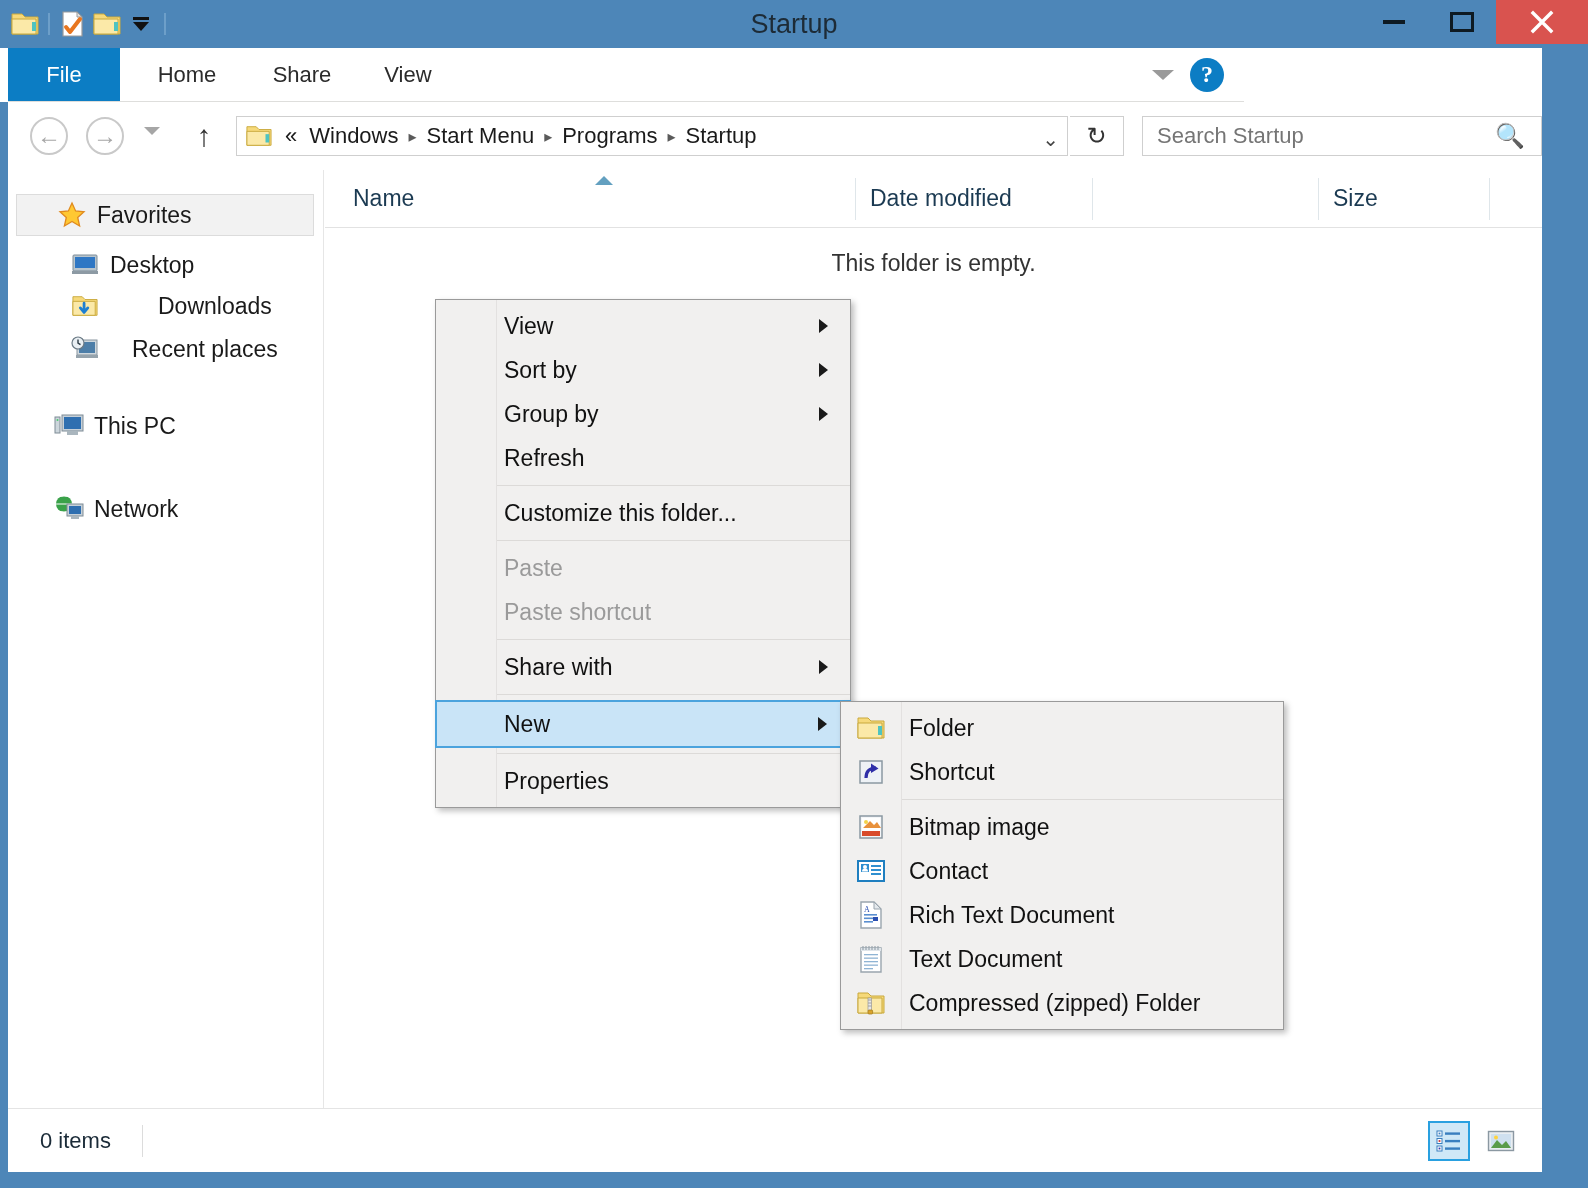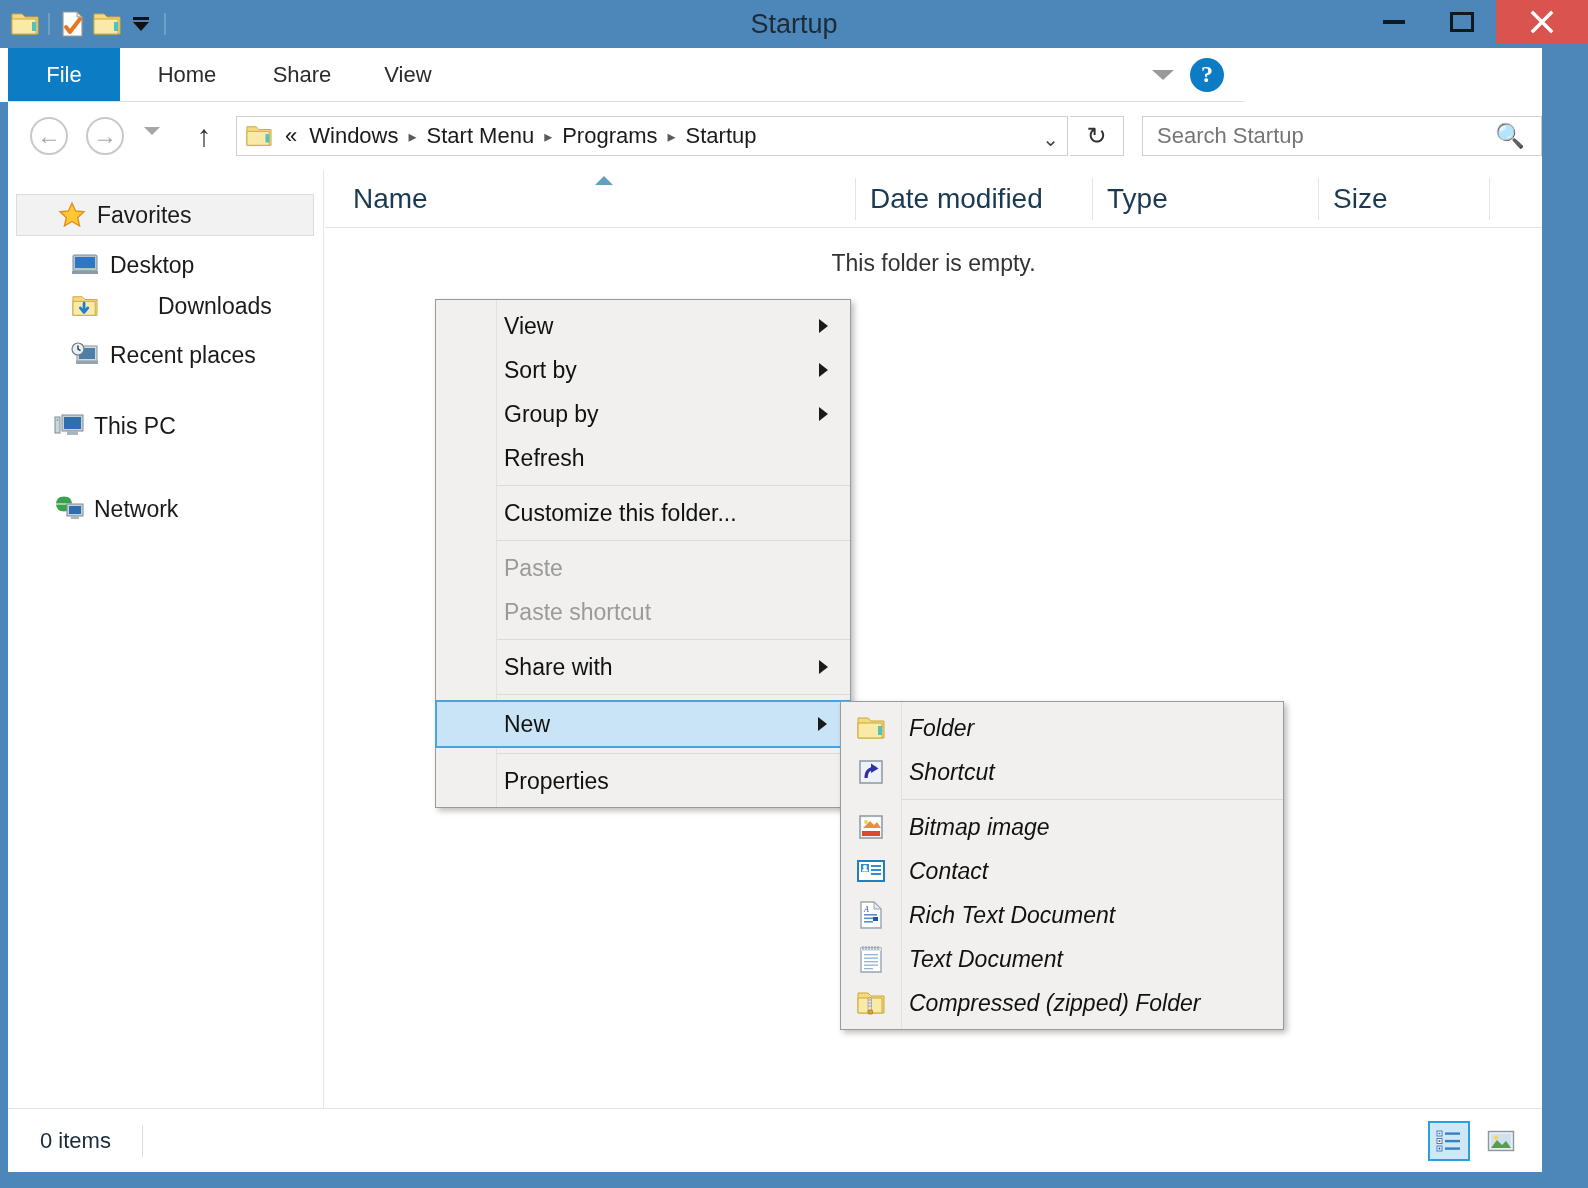--- a/index.html
+++ b/index.html
@@ -283,21 +283,21 @@
     position: absolute;
     left: 0; top: 0;
     width: 1217px; height: 58px;
     border-bottom: 1px solid #e2e2e2;
     box-sizing: border-box;
   }
   .col {
     position: absolute;
     top: 0; height: 57px;
     line-height: 57px;
-    font-size: 28px;
+    font-size: 23px;
     color: #1b3a52;
     padding-left: 14px;
     box-sizing: border-box;
   }
   .col-div {
     position: absolute;
     top: 8px; width: 1px; height: 42px;
     background: #dfe6ea;
   }
   .sortarrow {
@@ -415,21 +415,20 @@
   .submenu {
     position: absolute;
     left: 840px; top: 701px;
     width: 444px;
     background: #f1f0ef;
     border: 1px solid #9a9a9a;
     box-sizing: border-box;
     box-shadow: 3px 3px 6px rgba(0,0,0,0.26);
     padding: 4px 0;
     z-index: 40;
-    font-style: italic;
   }
   .sub-gutter {
     position: absolute;
     left: 0; top: 0; bottom: 0;
     width: 60px;
     background: #f1f0ef;
     border-right: 1px solid #e3e1e0;
     pointer-events: none;
   }
   .smi {
@@ -582,21 +581,21 @@
         <span class="ico">
           <svg width="28" height="26" viewBox="0 0 30 28">
             <path d="M2 4 h10 l3 3 h13 v17 h-26 z" fill="#f6d97a" stroke="#c9a93c" stroke-width="1"></path>
             <path d="M2 9 h24 v15 h-24 z" fill="#fbe9a8" stroke="#c9a93c" stroke-width="1"></path>
             <path d="M14 11 v7 M10 16 l4 5 l4 -5" stroke="#1d7fd1" stroke-width="3" fill="none" stroke-linecap="round" stroke-linejoin="round"></path>
           </svg>
         </span>
         <span>Downloads</span>
       </div>
 
-      <div class="nav-item nav-child" style="top:166px;">
+      <div class="nav-item nav-child" style="top:160px;gap:22px;">
         <span class="ico">
           <svg width="28" height="26" viewBox="0 0 28 26">
             <rect x="6" y="4" width="20" height="15" fill="#cfd8de" stroke="#8a969f" stroke-width="1"></rect>
             <rect x="8" y="6" width="16" height="11" fill="#4d7ea8"></rect>
             <circle cx="7" cy="7" r="6" fill="#e9eff3" stroke="#6b7a85" stroke-width="1.2"></circle>
             <path d="M7 3.5 V7 L9.5 8.6" stroke="#2d3b45" stroke-width="1.4" fill="none"></path>
             <rect x="5" y="19" width="22" height="3" fill="#96a3ac"></rect>
           </svg>
         </span>
         <span>Recent places</span>
@@ -629,21 +628,20 @@
       </div>
     </div>
 
     <div class="listpane">
       <div class="colheader">
         <div class="sortarrow"></div>
         <div class="col" style="left:14px; width:520px;">Name</div>
         <div class="col-div" style="left:530px;"></div>
         <div class="col" style="left:531px; width:236px;">Date modified</div>
         <div class="col-div" style="left:767px;"></div>
-        <div class="col" style="left:768px; width:225px;">Type</div>
         <div class="col-div" style="left:993px;"></div>
         <div class="col" style="left:994px; width:170px;">Size</div>
         <div class="col-div" style="left:1164px;"></div>
       </div>
 
       <div class="emptymsg">This folder is empty.</div>
     </div>
   </div>
 
   <div class="statusbar">

